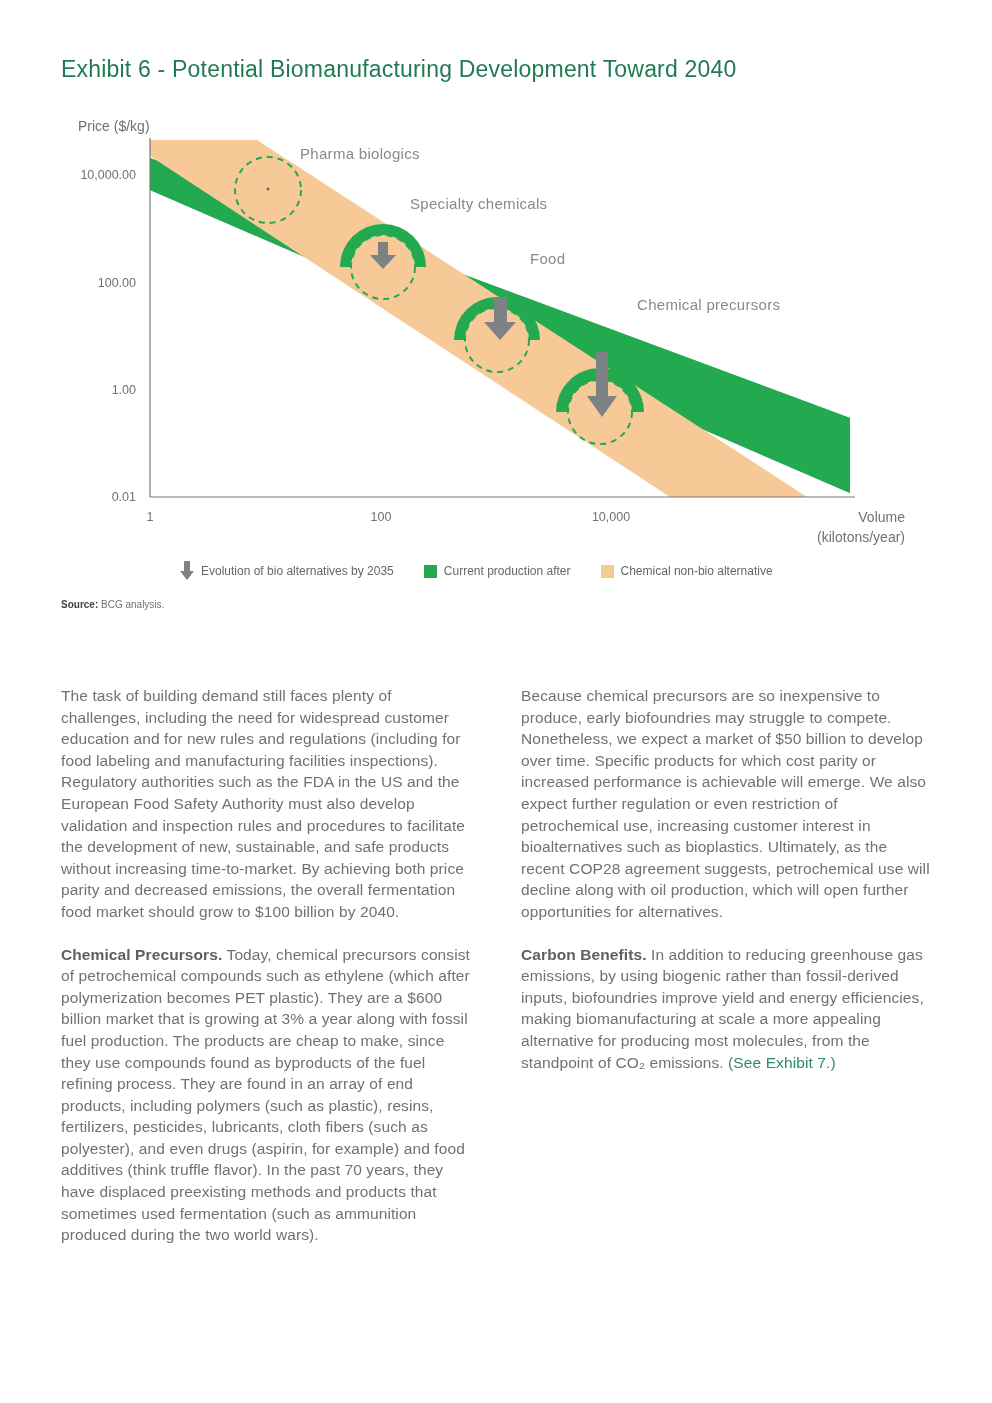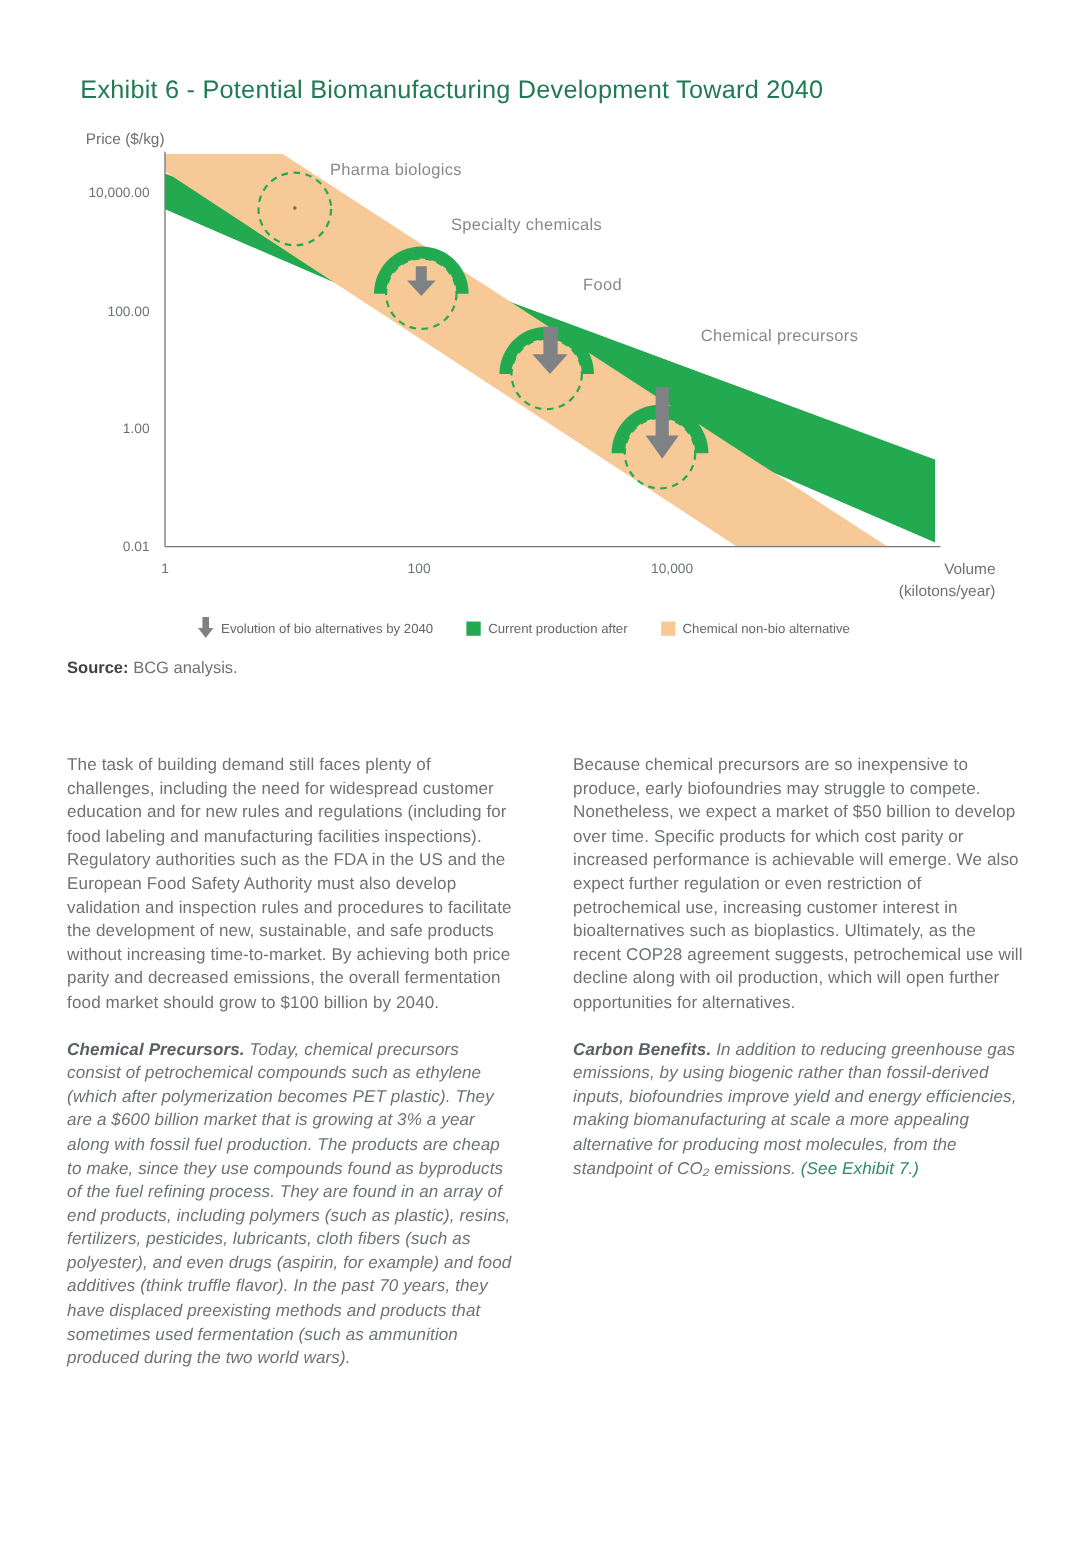--- a/index.html
+++ b/index.html
@@ -1,44 +1,44 @@
 <!DOCTYPE html>
 <html><head>
 <meta charset="utf-8">
 <style>
   html,body{margin:0;padding:0;background:#ffffff;}
   .page{
     position:relative;width:992px;height:1403px;background:#ffffff;
     font-family:"Liberation Sans",sans-serif;overflow:hidden;
   }
   .page-title{
-    position:absolute;left:61px;top:56px;margin:12px;
+    position:absolute;left:61px;top:56px;margin:0;
     font-size:23px;font-weight:500;letter-spacing:.2px;color:#227A55;
   }
   .chart-svg{position:absolute;left:0;top:0;width:992px;height:555px;}
   .axis-tick{font-size:12.5px;fill:#6E7275;}
   .axis-title{font-size:14px;fill:#6E7275;}
   .seg-label{font-size:15px;fill:#868A8D;letter-spacing:.3px;}
   .legend{
     position:absolute;left:180px;top:561px;display:flex;align-items:center;gap:30px;
     font-size:12px;color:#63676A;
   }
   .legend-item{display:flex;align-items:center;gap:7px;}
   .swatch{width:13px;height:13px;display:inline-block;}
   .swatch.green{background:#23AA50;}
   .swatch.tan{background:#F6C997;}
-  .source-line{position:absolute;left:61px;top:599px;font-size:15px;color:#6E7275;}
+  .source-line{position:absolute;left:61px;top:599px;font-size:10px;color:#6E7275;}
   .source-line strong{color:#3F4346;font-weight:700;}
   .columns{
     position:absolute;left:61px;top:685px;width:869px;display:flex;gap:51px;
     font-size:15.5px;line-height:21.6px;color:#6E7275;letter-spacing:.1px;
   }
   .col{width:418px;}
   .col p{margin:0 0 21px 0;}
-  .col p:last-child{margin-bottom:0;font-style:italic;}
+  .col p:last-child{margin-bottom:0;}
   .lead-in{font-weight:700;color:#5C6064;}
   .exhibit-link{color:#2E8A66;text-decoration:none;text-align:center;}
   .footer{
     position:absolute;left:61px;right:61px;top:1324px;
     display:flex;justify-content:space-between;align-items:center;
   }
   .footer-brand{display:flex;align-items:center;gap:12px;
     font-size:9.5px;letter-spacing:1.5px;color:#B5B8BA;}
   .footer-plus{font-size:10px;color:#8E9194;letter-spacing:0;}
   .footer-page{font-size:11.5px;color:#8E9194;}
@@ -89,21 +89,21 @@
     <text class="seg-label" x="410" y="209">Specialty chemicals</text>
     <text class="seg-label" x="530" y="264">Food</text>
     <text class="seg-label" x="637" y="310">Chemical precursors</text>
   </svg>
 
   <div class="legend">
     <div class="legend-item">
       <svg width="14" height="20" viewBox="0 0 14 20">
         <polygon points="4,0 10,0 10,10 14,10 7,19 0,10 4,10" fill="#7F8285"></polygon>
       </svg>
-      <span>Evolution of bio alternatives by 2040</span>
+      <span>Evolution of bio alternatives by 2035</span>
     </div>
     <div class="legend-item">
       <span class="swatch green"></span>
       <span>Current production after</span>
     </div>
     <div class="legend-item">
       <span class="swatch tan"></span>
       <span>Chemical non-bio alternative</span>
     </div>
   </div>

